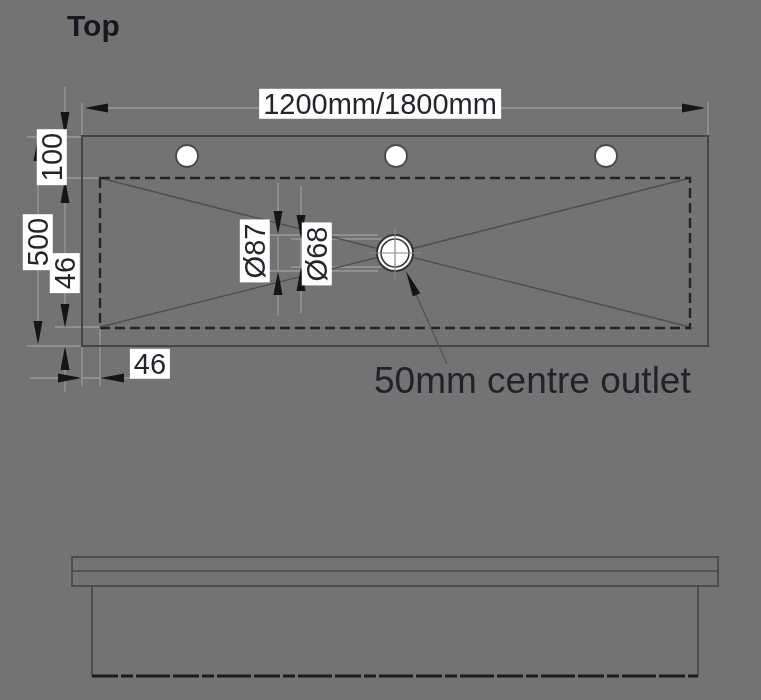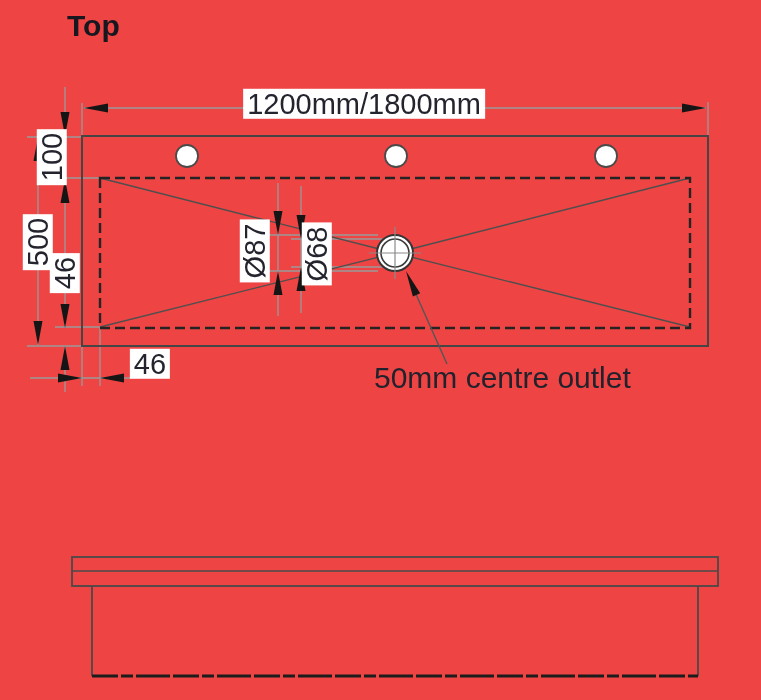--- a/index.html
+++ b/index.html
@@ -1,32 +1,32 @@
 <!DOCTYPE html>
 <html><head>
 <meta charset="utf-8">
 <style>
   html,body{margin:0;padding:0;background:#ffffff;}
   .canvas{
-    position:relative;width:761px;height:700px;background:#ef4444;
+    position:relative;width:761px;height:700px;background:#737373;
     font-family:"Liberation Sans", sans-serif;overflow:hidden;
   }
   .drawing{position:absolute;left:0;top:0;}
   .lbl{
     position:absolute;color:#24242e;white-space:nowrap;line-height:1.05;
     font-family:"Liberation Sans", sans-serif;
   }
   .view-label{font-size:30px;font-weight:600;color:#17171f;}
   .dim{font-size:29px;font-weight:500;background:#ffffff;padding:0 4px;}
-  .note{font-size:30px;font-weight:500;color:#22222c;}
+  .note{font-size:37px;font-weight:500;color:#22222c;}
   .ctr{transform:translate(-50%,-50%);}
   .rot{transform:translate(-50%,-50%) rotate(-90deg);}
   
   #lbl-top{left:67px;top:10px;}
-  #dim-width{left:364px;top:104px;}
+  #dim-width{left:380px;top:104px;}
   #dim-100{left:52px;top:157px;}
   #dim-500{left:38px;top:242px;}
   #dim-46v{left:65px;top:273px;}
   #dim-87{left:255px;top:251px;}
   #dim-68{left:317px;top:254px;}
   #dim-46h{left:150px;top:364px;}
   #lbl-outlet{left:374px;top:362px;}
   #lbl-front{left:67px;top:492px;}
 </style>
 </head>

